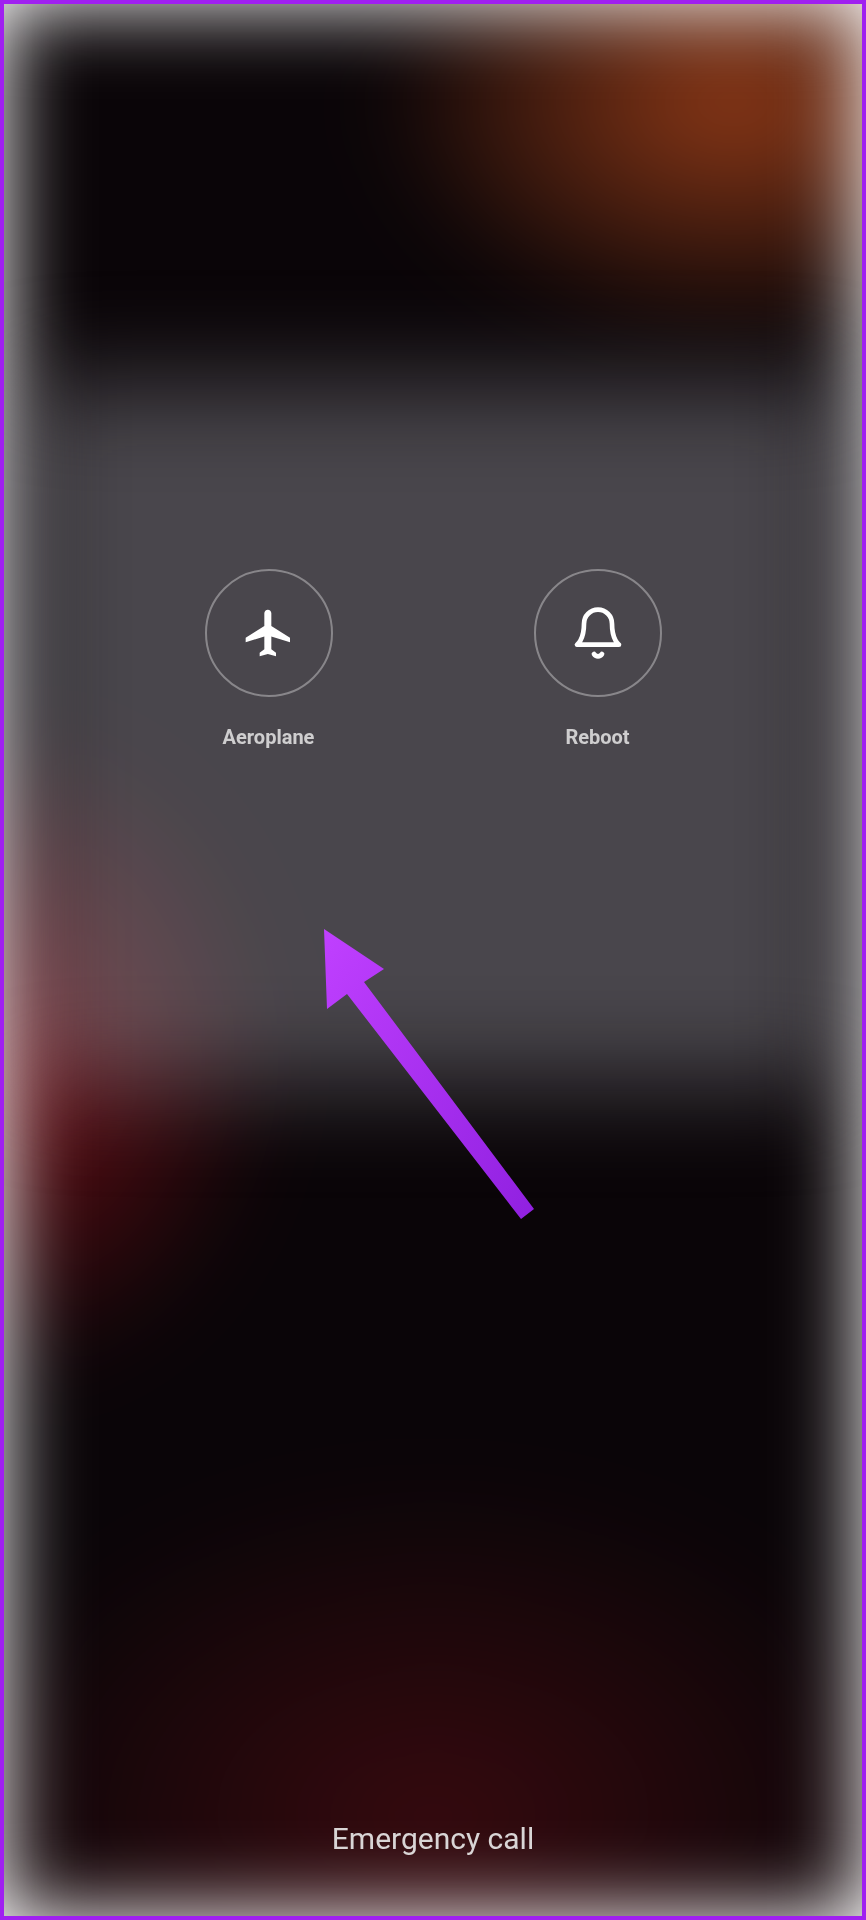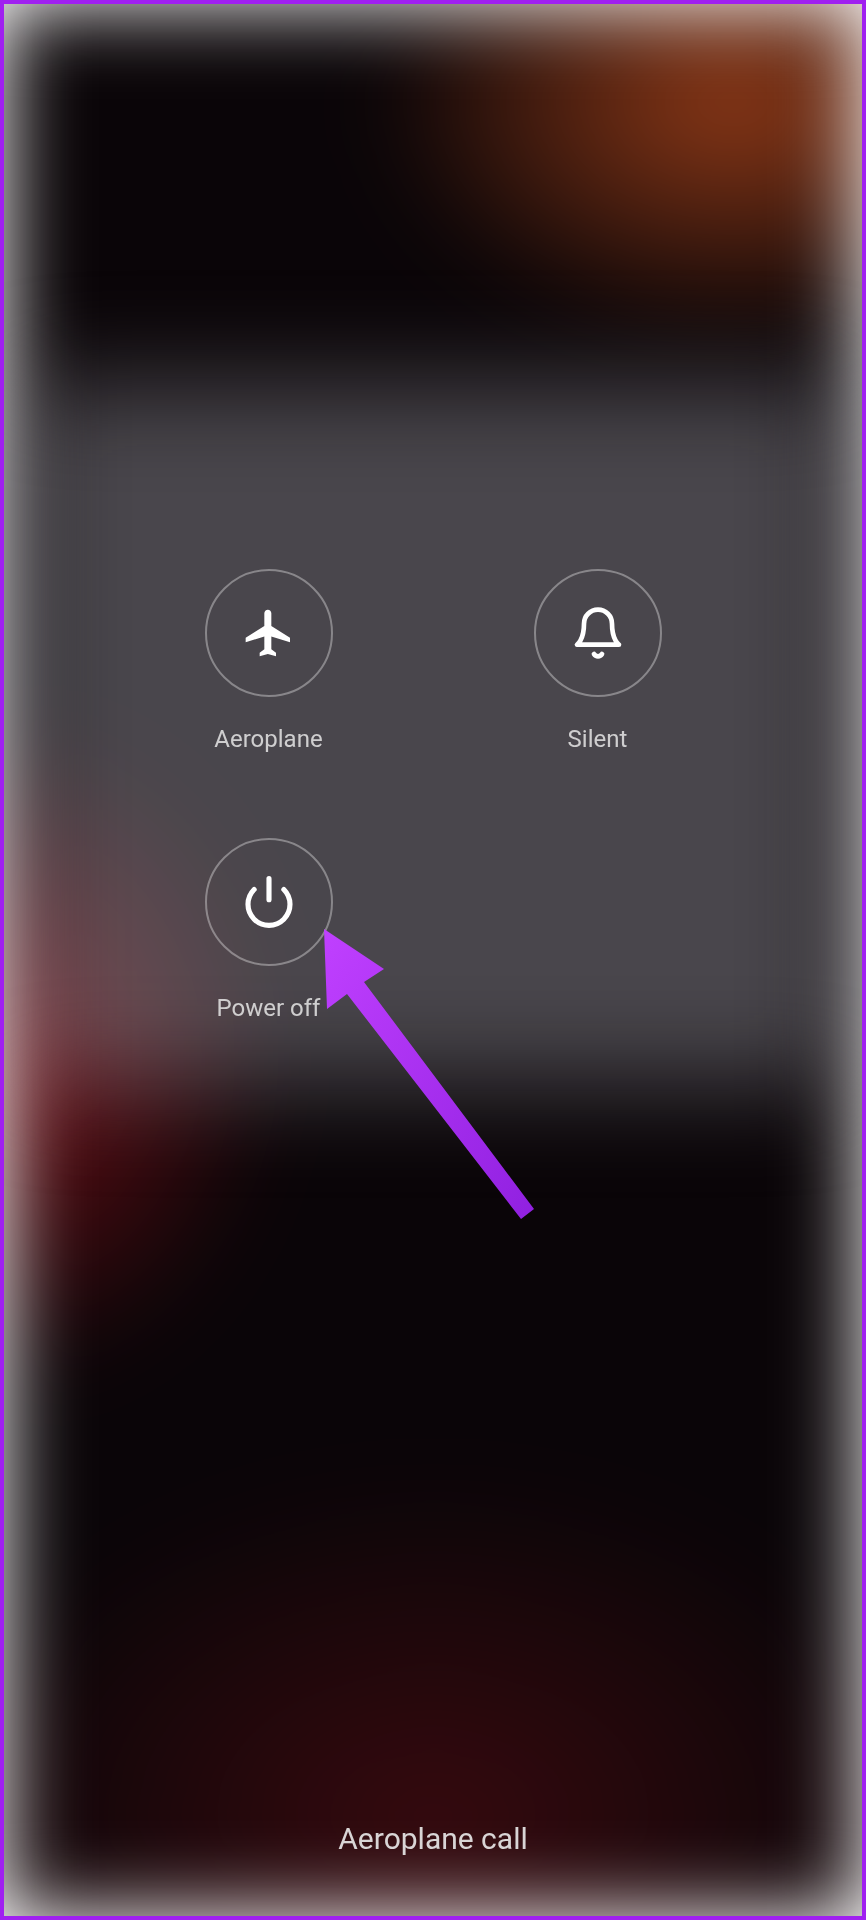--- a/index.html
+++ b/index.html
@@ -75,22 +75,22 @@
       border-radius: 50%;
       border: 2px solid rgba(255, 255, 255, 0.35);
       display: flex;
       align-items: center;
       justify-content: center;
       margin-bottom: 28px;
     }
     
     .button-label {
       color: rgba(230, 230, 230, 0.85);
-      font-size: 24px;
-      font-weight: 400;
+      font-size: 20px;
+      font-weight: 700;
     }
     
     .icon-svg {
       width: 56px;
       height: 56px;
       fill: #ffffff;
       stroke: #ffffff;
     }
     
     .emergency-call {
@@ -131,38 +131,29 @@
       <span class="button-label">Aeroplane</span>
     </div>
 
     <div class="power-button">
       <div class="icon-circle">
         <svg class="icon-svg" viewBox="0 0 24 24">
           <path fill="none" stroke="#ffffff" stroke-width="2" stroke-linecap="round" stroke-linejoin="round" d="M18 8A6 6 0 0 0 6 8c0 7-3 9-3 9h18s-3-2-3-9"></path>
           <path fill="none" stroke="#ffffff" stroke-width="2" stroke-linecap="round" stroke-linejoin="round" d="M13.73 21a2 2 0 0 1-3.46 0"></path>
         </svg>
       </div>
-      <span class="button-label">Silent</span>
+      <span class="button-label">Reboot</span>
     </div>
 
 
-    <div class="power-button">
-      <div class="icon-circle">
-        <svg class="icon-svg" viewBox="0 0 24 24">
-          <path fill="none" stroke="#ffffff" stroke-width="2.2" stroke-linecap="round" d="M18.36 6.64a9 9 0 1 1-12.73 0"></path>
-          <line stroke="#ffffff" stroke-width="2.2" stroke-linecap="round" x1="12" y1="2" x2="12" y2="11"></line>
-        </svg>
-      </div>
-      <span class="button-label">Power off</span>
-    </div>
 
   </div>
 
   <div class="emergency-call">
-    <span>Aeroplane call</span>
+    <span>Emergency call</span>
   </div>
 
 </div>
 
 <svg class="annotation-arrow" width="280" height="310" viewBox="0 0 280 310">
   <defs>
     <linearGradient id="arrowGrad" x1="0%" y1="0%" x2="100%" y2="100%">
       <stop offset="0%" stop-color="#c040ff"></stop>
       <stop offset="100%" stop-color="#9020e0"></stop>
     </linearGradient>

